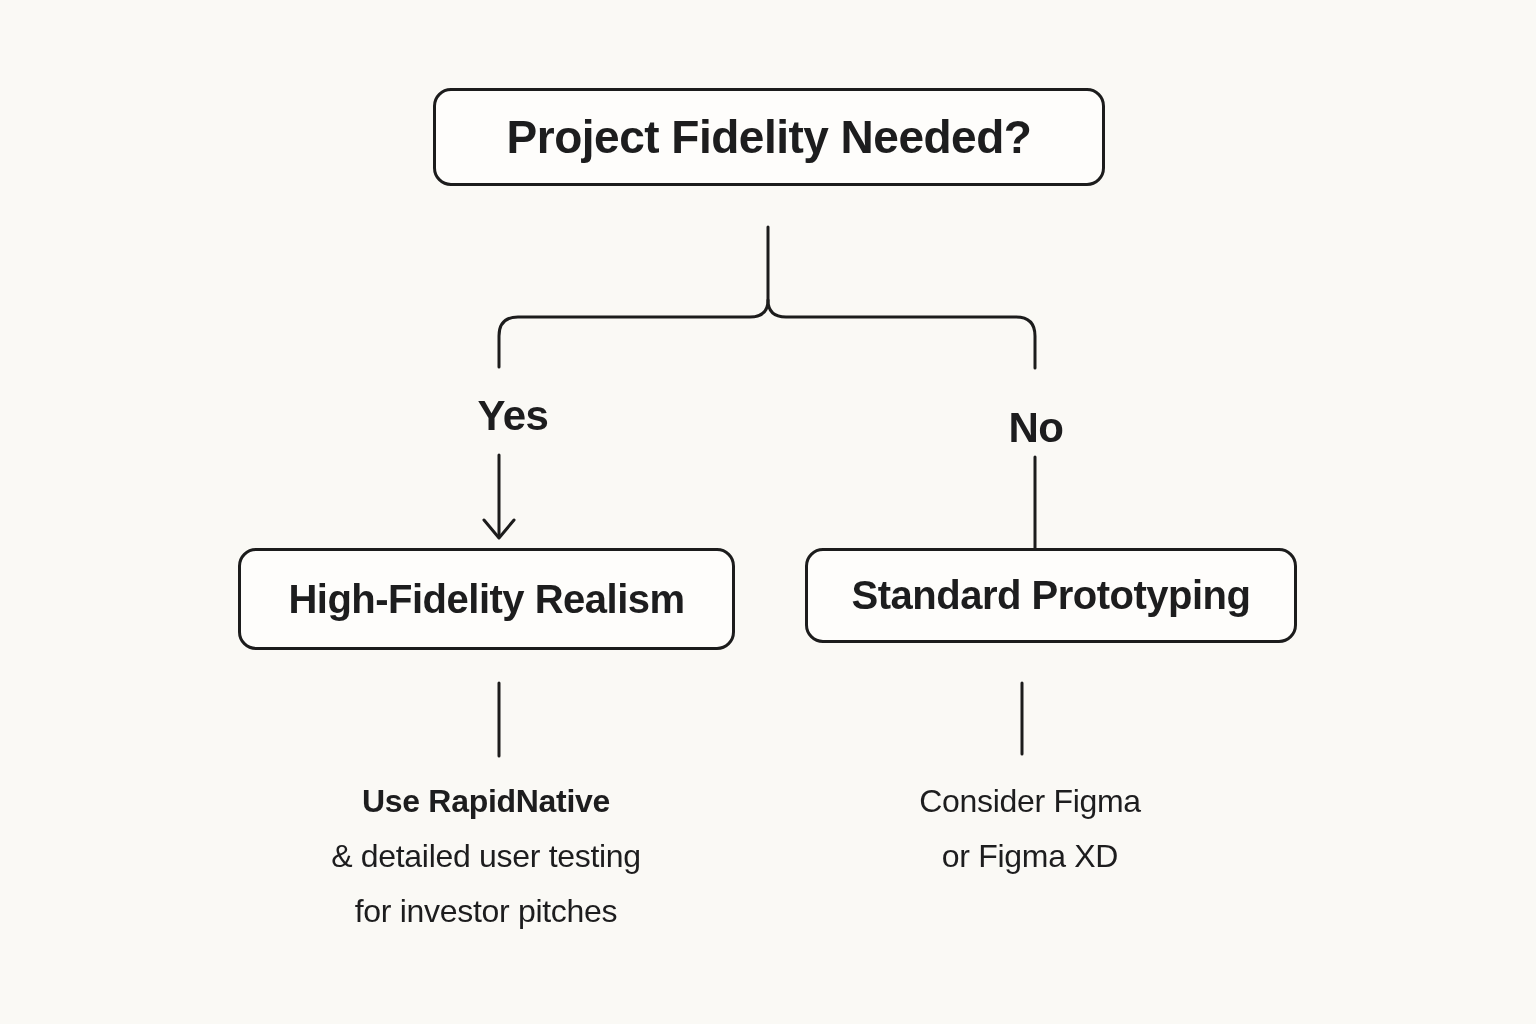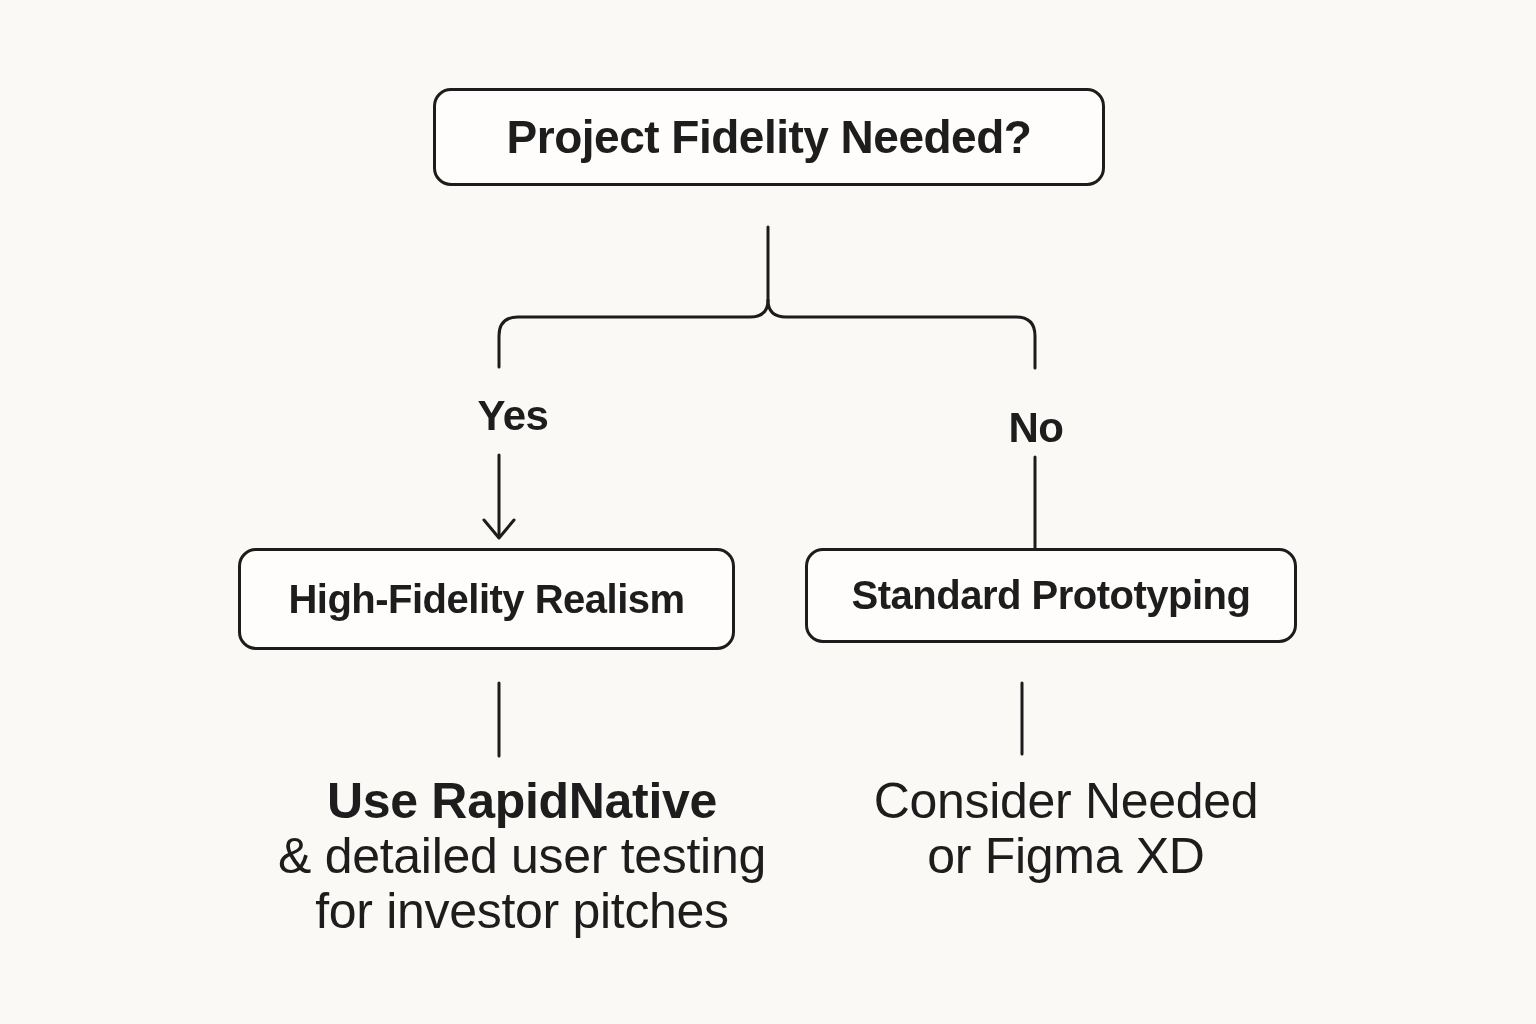--- a/index.html
+++ b/index.html
@@ -66,26 +66,25 @@
     font-size: 42px;
     font-weight: 700;
     letter-spacing: -0.5px;
     white-space: nowrap;
   }
   .edge-label-yes { left: 501px; top: 416px; margin-left: 12px; }
   .edge-label-no  { left: 1036px; top: 428px; }
   .note {
     position: absolute;
     transform: translateX(-50%);
-    font-size: 50px;
+    font-size: 32px;
     line-height: 55px;
     text-align: center;
     letter-spacing: -0.3px;
     white-space: nowrap;
-    margin-left: 36px;
   }
   .note-left  { left: 486px;  top: 774px; }
   .note-right { left: 1030px; top: 774px; }
   .note-line-strong { font-weight: 600; }
 </style>
 </head>
 <body>
 
 <div class="canvas">
 
@@ -115,17 +114,17 @@
     <span>Standard Prototyping</span>
   </div>
 
   <div class="note note-left">
     <div class="note-line note-line-strong">Use RapidNative</div>
     <div class="note-line">&amp; detailed user testing</div>
     <div class="note-line">for investor pitches</div>
   </div>
 
   <div class="note note-right">
-    <div class="note-line">Consider Needed</div>
+    <div class="note-line">Consider Figma</div>
     <div class="note-line">or Figma XD</div>
   </div>
 
 </div>
 
 </body></html>

